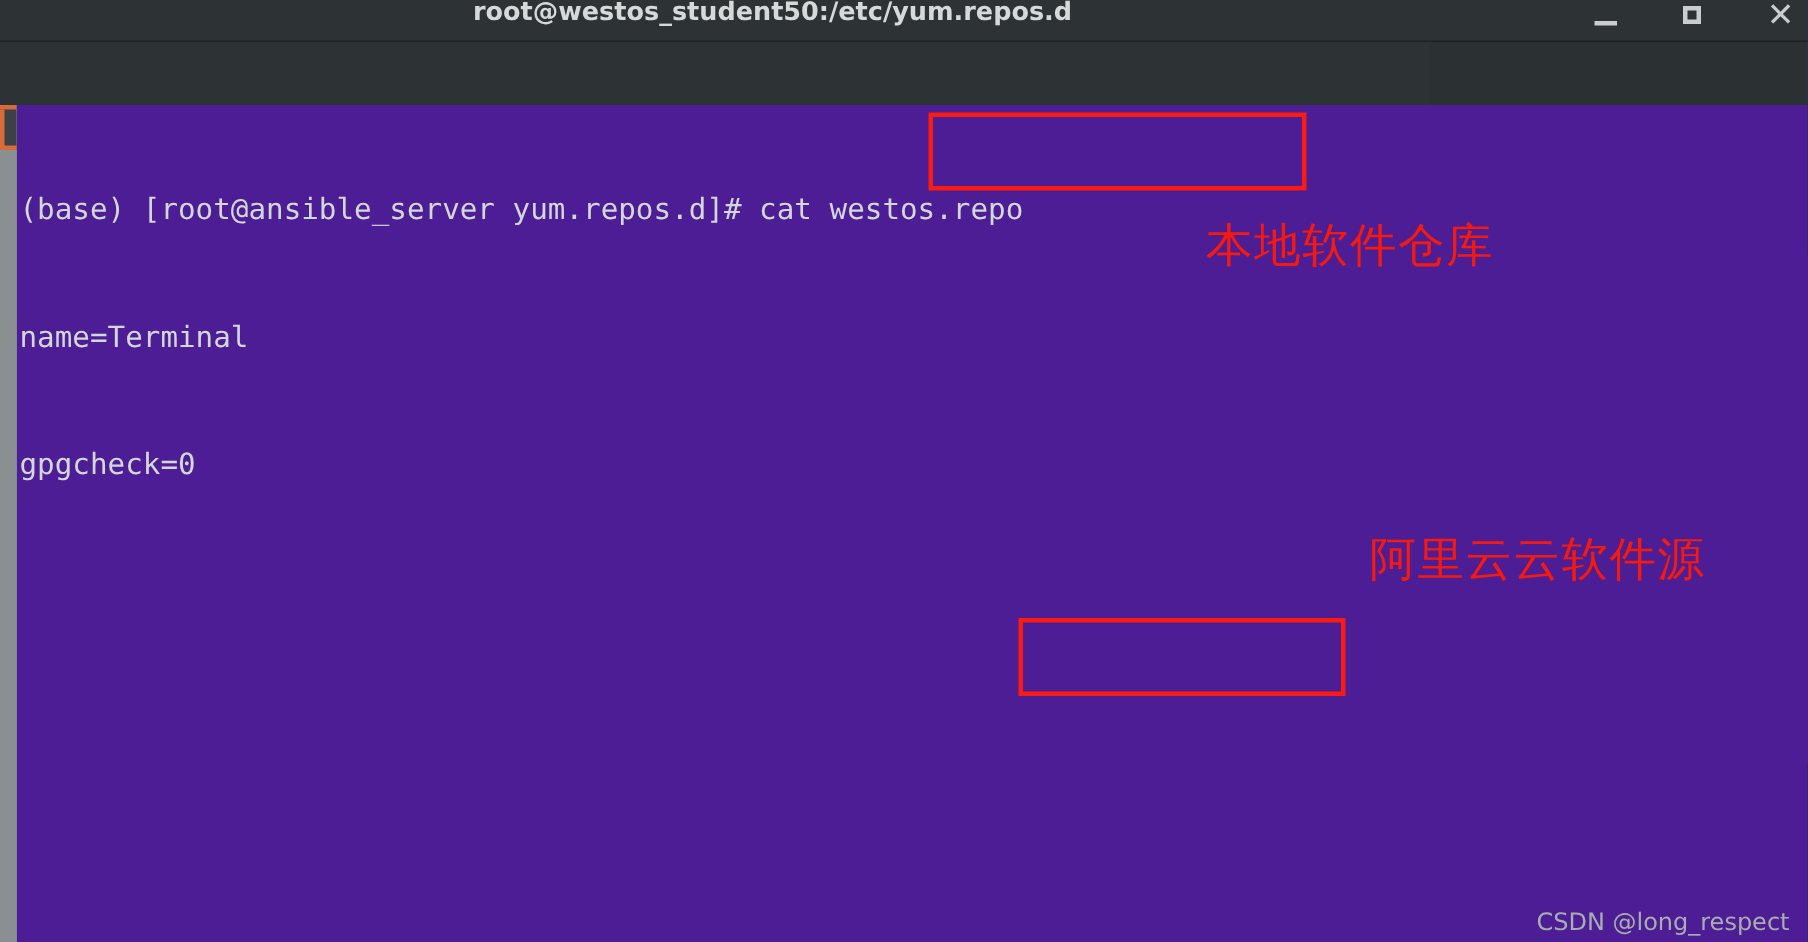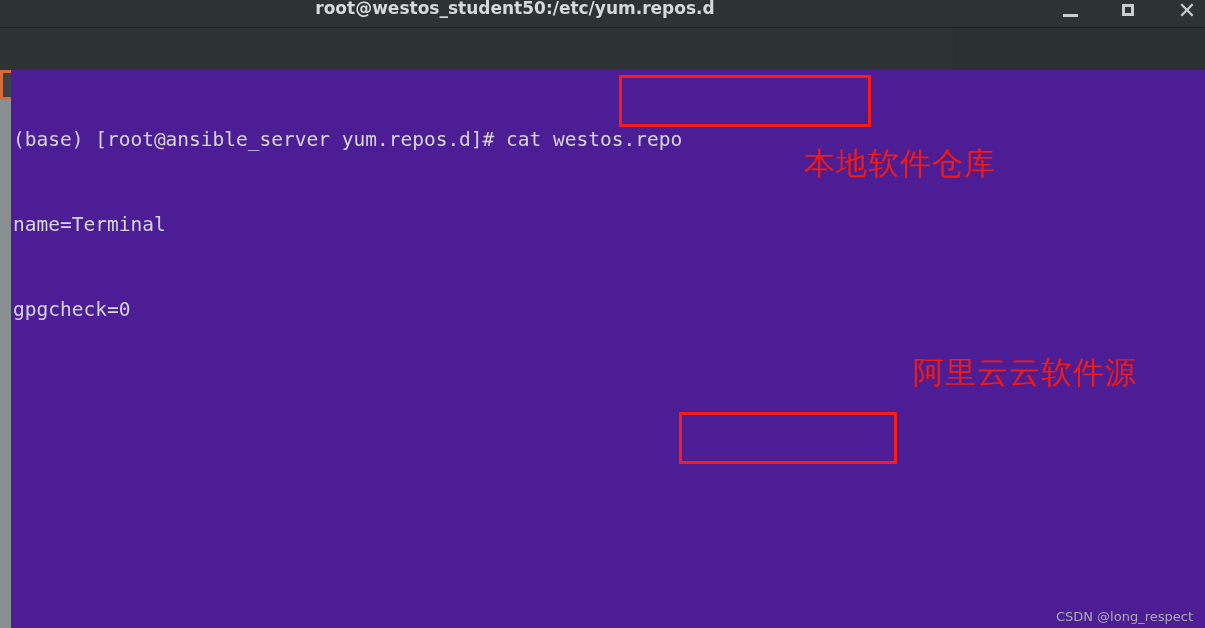--- a/index.html
+++ b/index.html
@@ -200,21 +200,21 @@
   #annot-aliyun {
     left: 913px;
     top: 352px;
   }
 
   #watermark {
     position: absolute;
     right: 12px;
     bottom: 4px;
     font-family: "DejaVu Sans", "Liberation Sans", sans-serif;
-    font-size: 13px;
+    font-size: 16px;
     color: #a9adaf;
     white-space: nowrap;
   }
 </style>
 </head>
 <body>
 
 <div id="window">
 
   <div id="titlebar">

